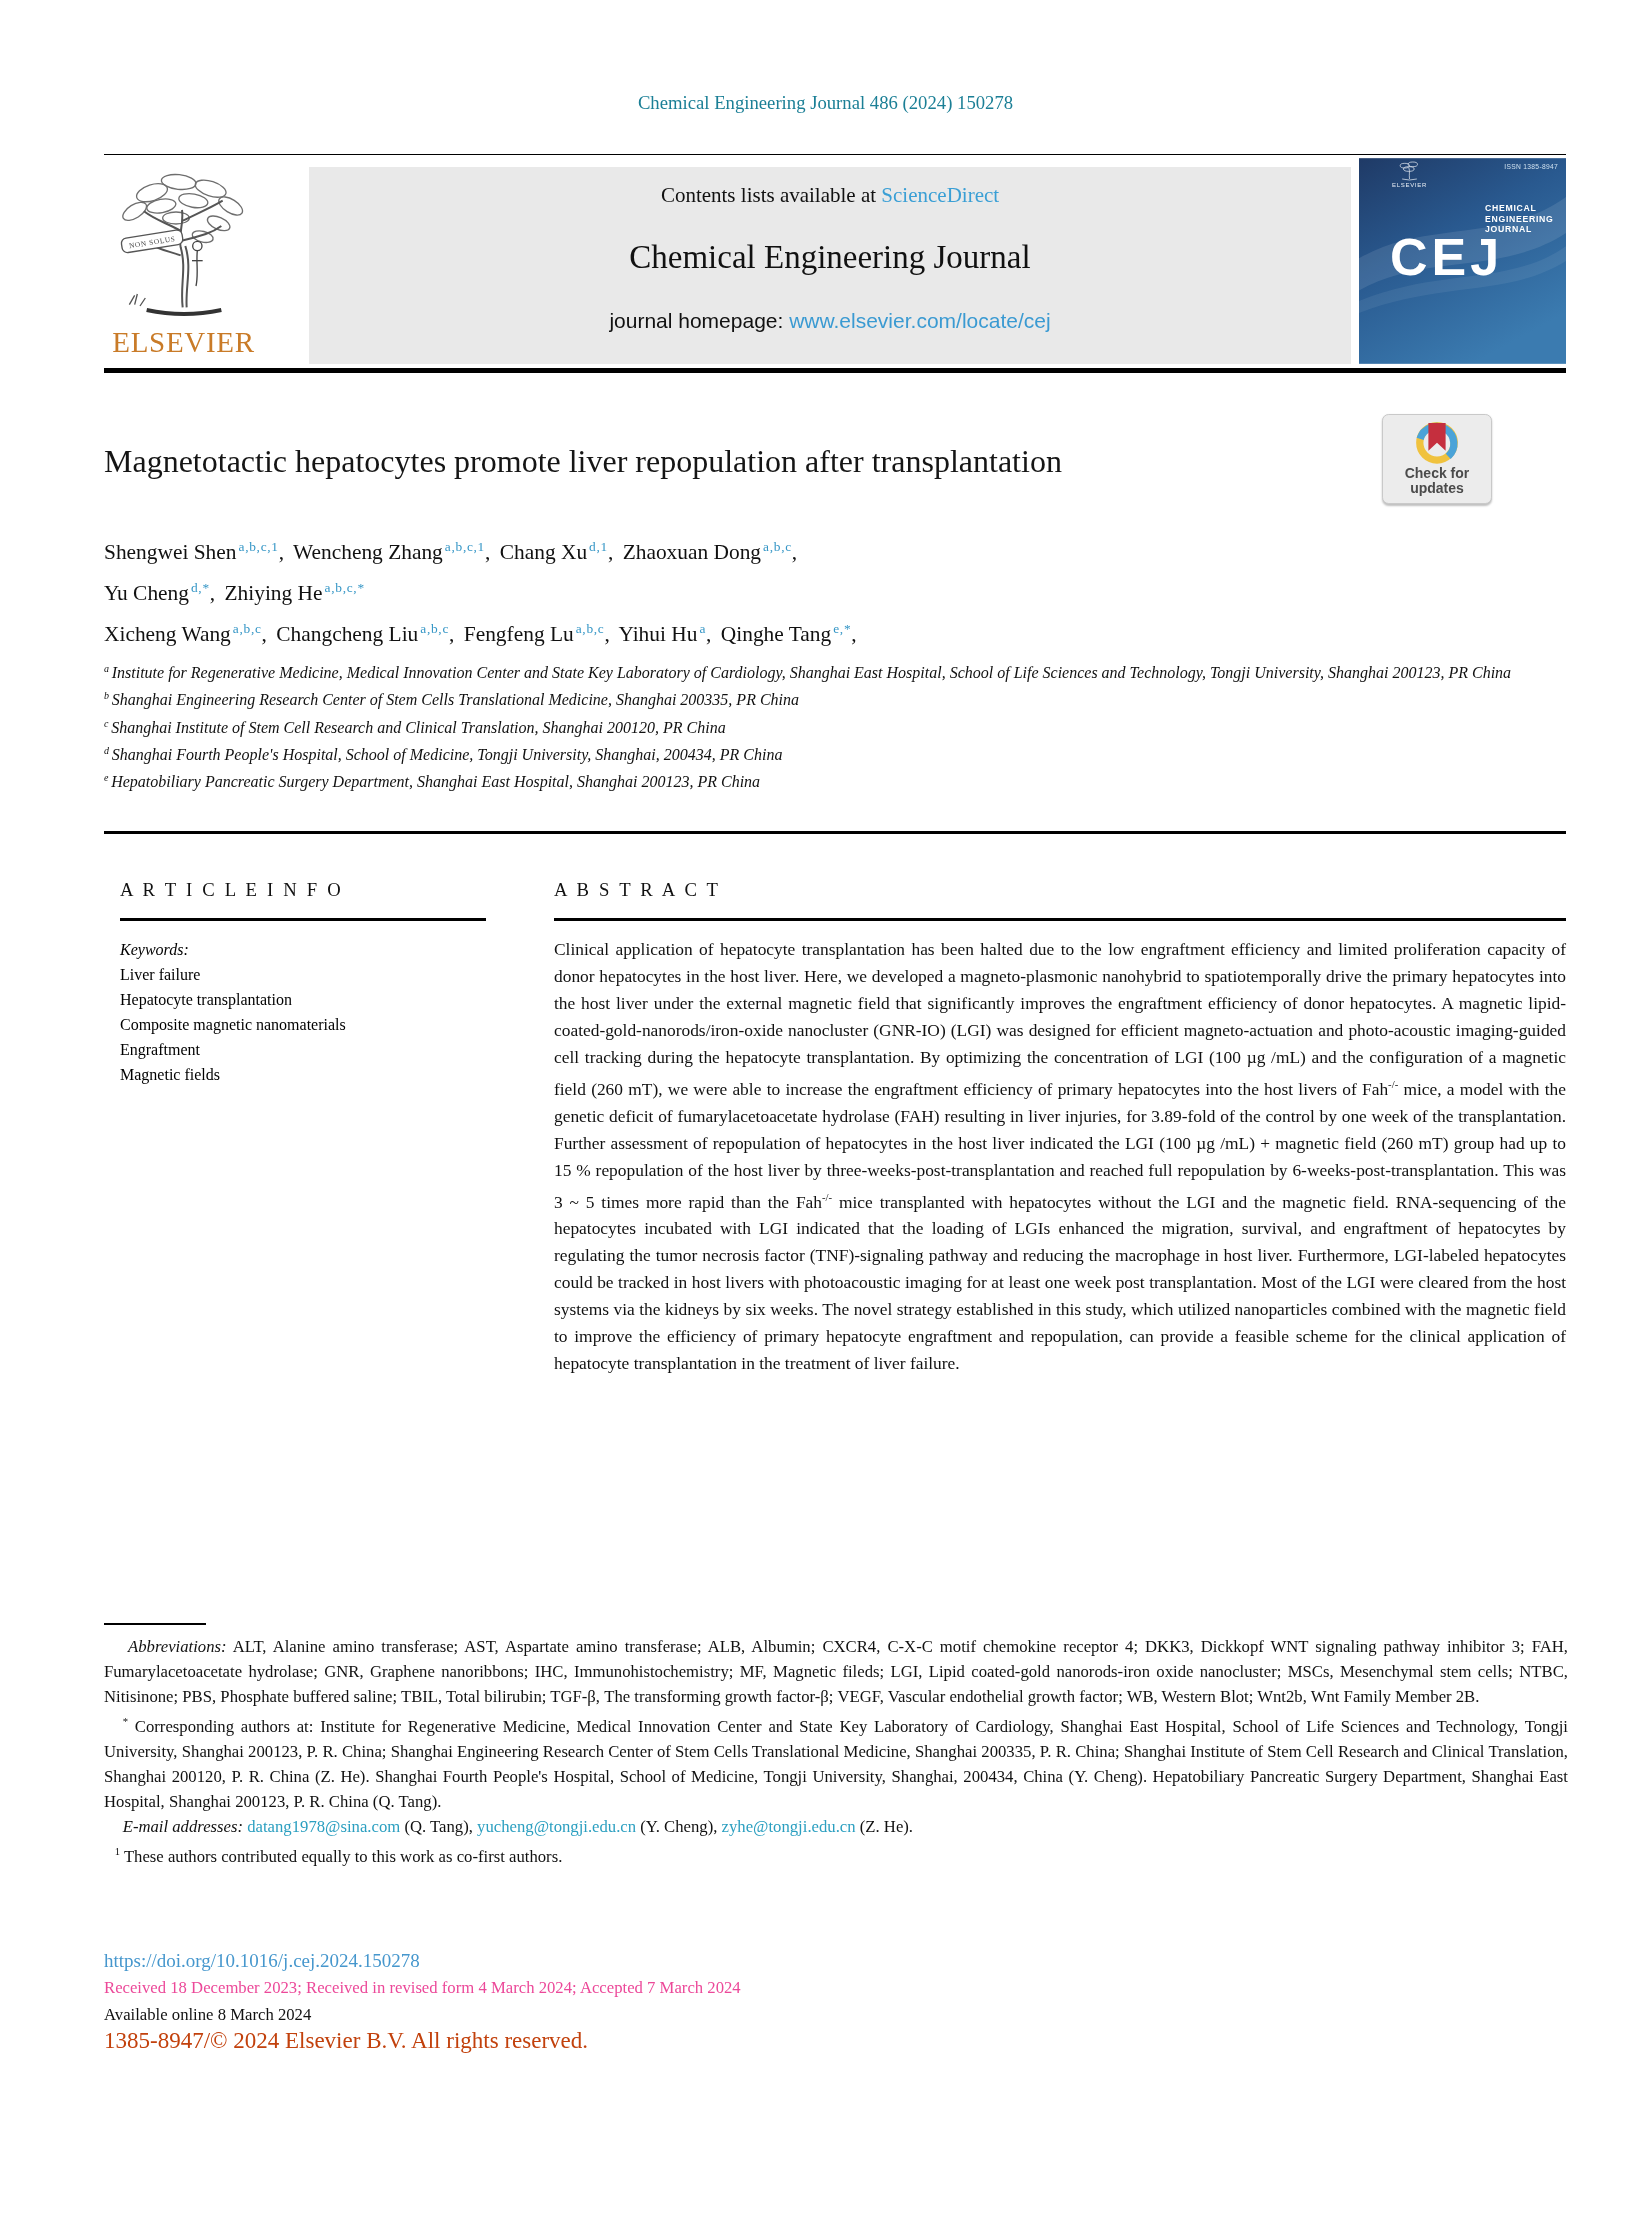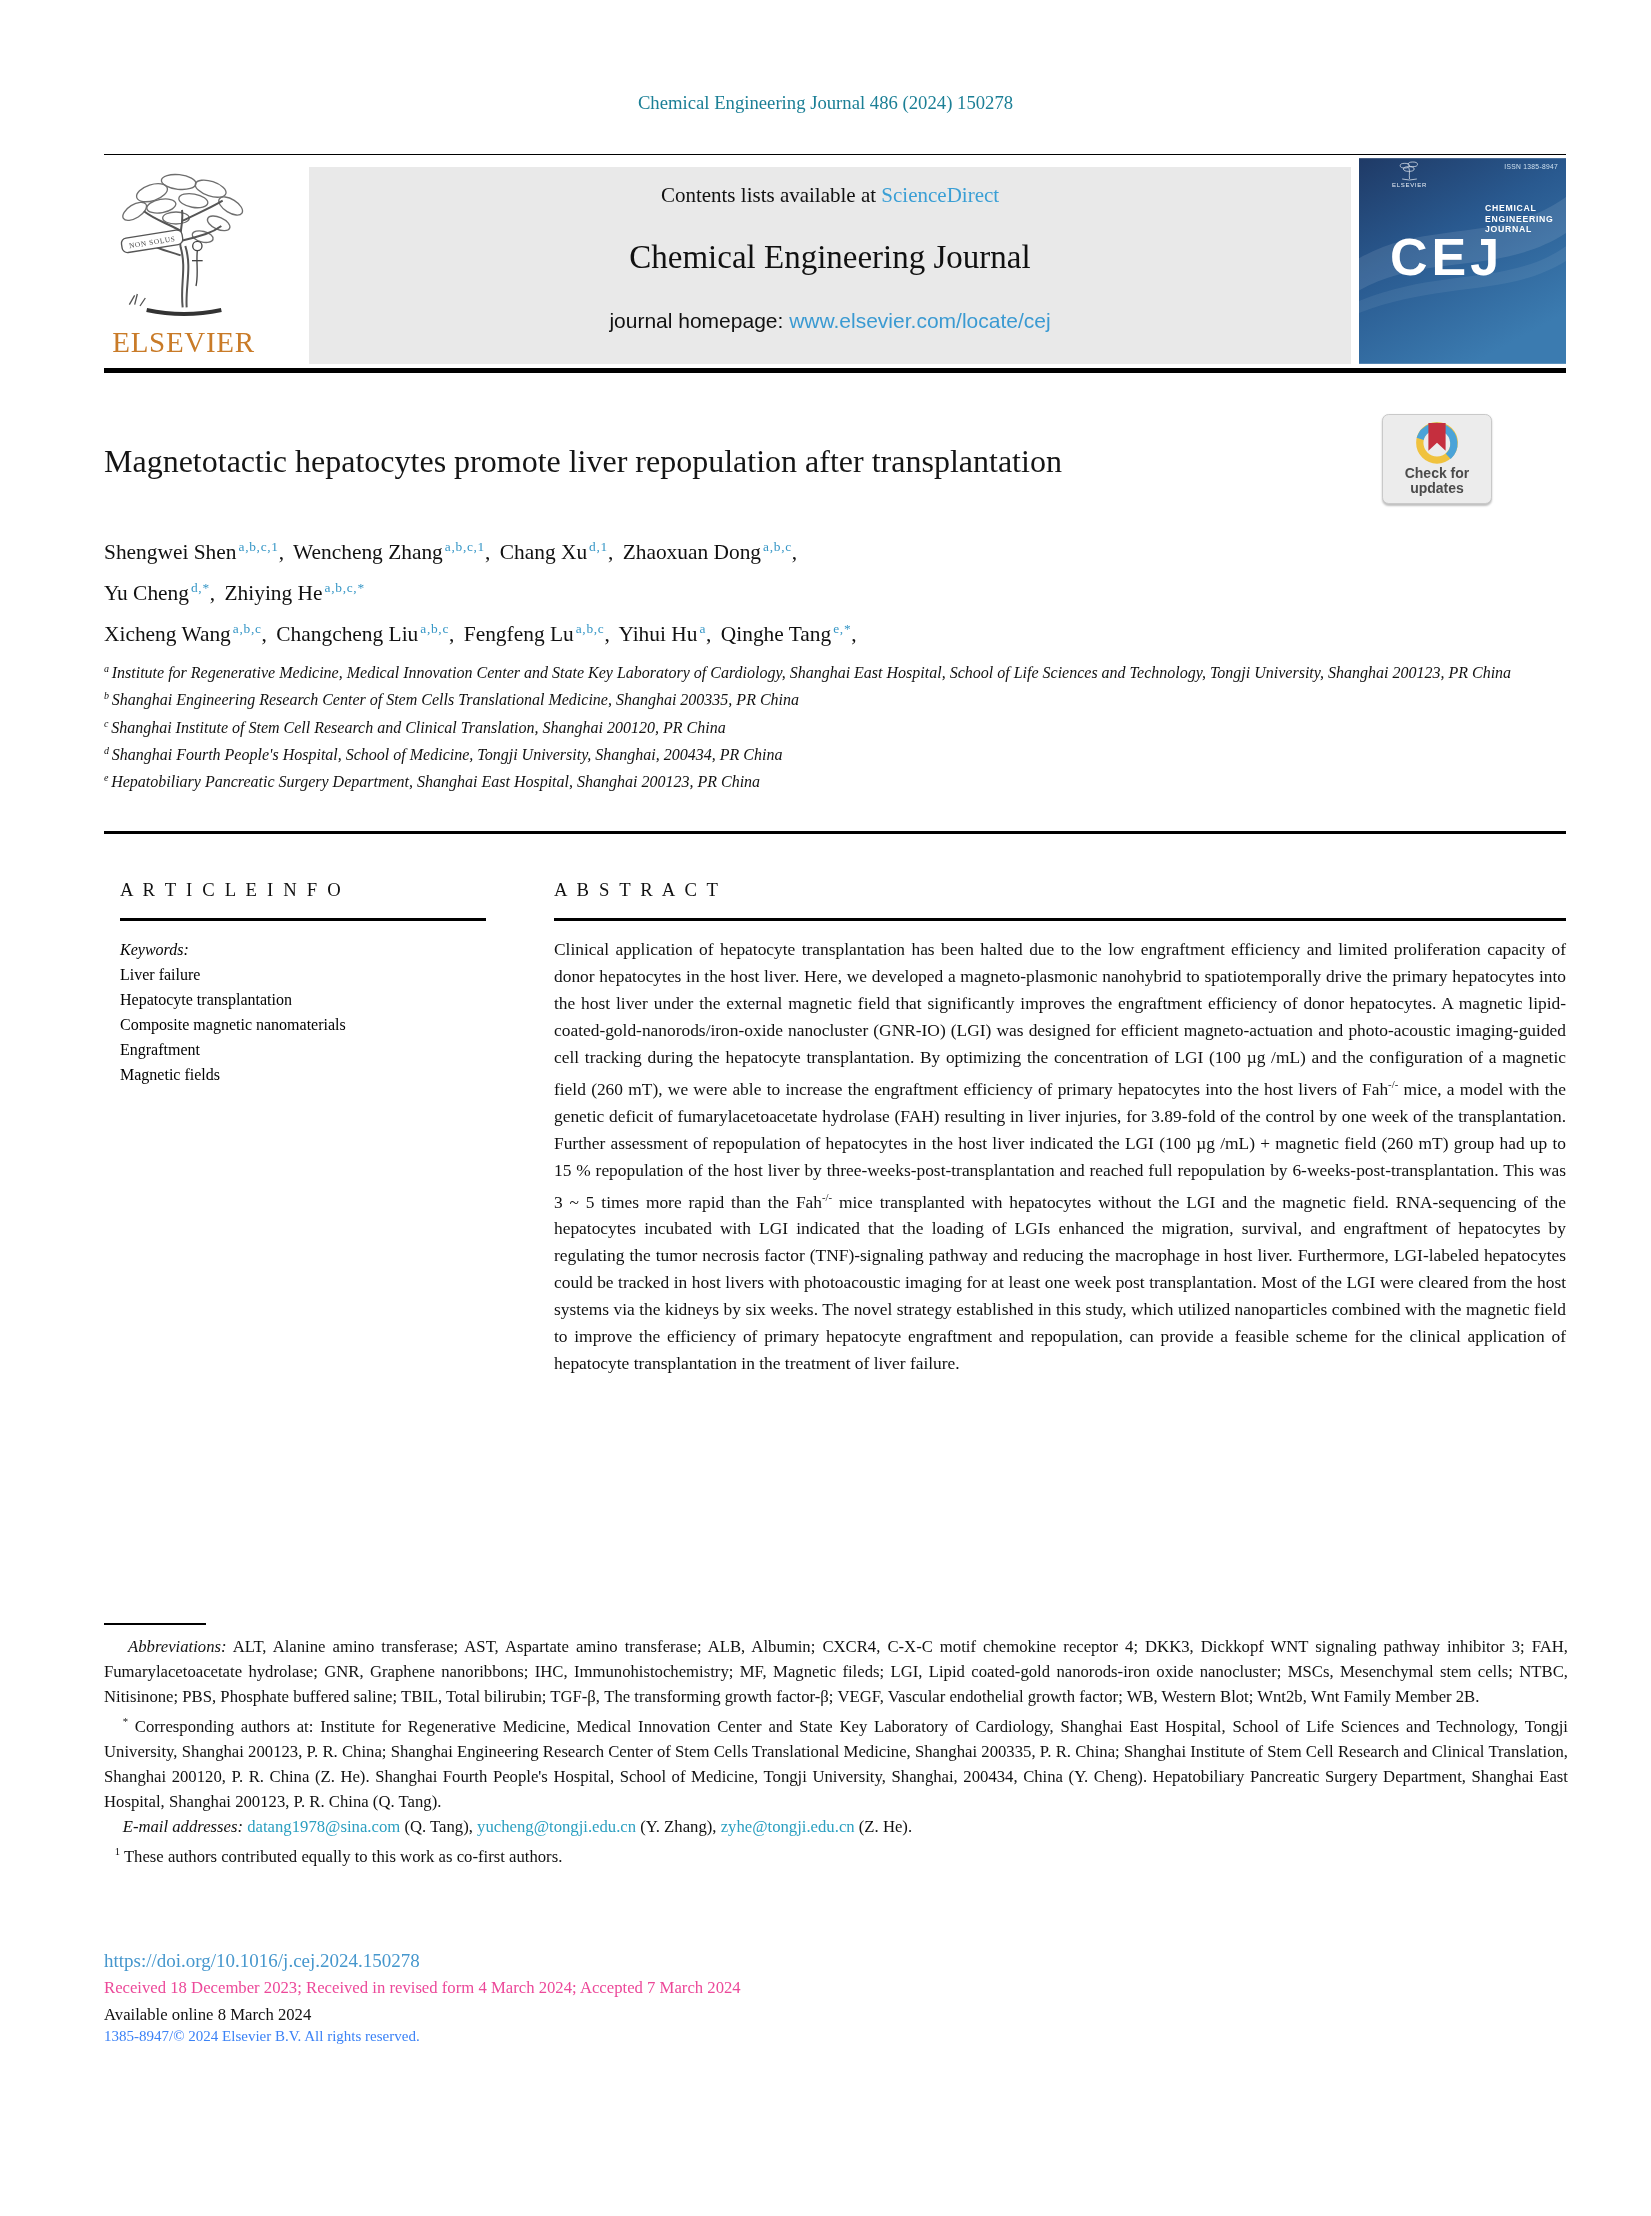--- a/index.html
+++ b/index.html
@@ -77,21 +77,21 @@
   .fn-corr   { text-indent:18.7px; }
   .fn-email  { text-indent:18.7px; }
   .fn-equal  { text-indent:10.7px; }
   .fn i { font-style:italic; }
   .fn sup { font-size:10.7px; }
   .fn-email a { color:#2b9fc0; }
 
   .doi       { position:absolute; top:1950px; left:104px; font-size:19px; color:#4697cd; display:block; }
   .received  { position:absolute; top:1978px; left:104px; font-size:16.7px; color:#ec4899; }
   .available { position:absolute; top:2005px; left:104px; font-size:16.7px; color:#111; }
-  .copyright { position:absolute; top:2028px; left:104px; font-size:15px; color:#3b82f6; }
+  .copyright { position:absolute; top:2028px; left:104px; font-size:23px; color:#c2410c; }
 </style>
 </head>
 <body>
 
 <div class="page">
 
   <div class="journal-ref">Chemical Engineering Journal 486 (2024) 150278</div>
   <div class="rule-top"></div>
 
   <div class="logo-block">
@@ -233,21 +233,21 @@
   <div class="col-right">
     <div class="col-head">A B S T R A C T</div>
     <div class="head-rule"></div>
     <p class="abstract-text"><span>Clinical application of hepatocyte transplantation has been halted due to the low engraftment efficiency and limited proliferation capacity of donor hepatocytes in the host liver. Here, we developed a magneto-plasmonic nanohybrid to spatiotemporally drive the primary hepatocytes into the host liver under the external magnetic field that significantly improves the engraftment efficiency of donor hepatocytes. A magnetic lipid-coated-gold-nanorods/iron-oxide nanocluster (GNR-IO) (LGI) was designed for efficient magneto-actuation and photo-acoustic imaging-guided cell tracking during the hepatocyte transplantation. By optimizing the concentration of LGI (100 µg /mL) and the configuration of a magnetic field (260 mT), we were able to increase the engraftment efficiency of primary hepatocytes into the host livers of Fah</span><sup class="abs-sup">-/-</sup><span> mice, a model with the genetic deficit of fumarylacetoacetate hydrolase (FAH) resulting in liver injuries, for 3.89-fold of the control by one week of the transplantation. Further assessment of repopulation of hepatocytes in the host liver indicated the LGI (100 µg /mL) + magnetic field (260 mT) group had up to 15 % repopulation of the host liver by three-weeks-post-transplantation and reached full repopulation by 6-weeks-post-transplantation. This was 3 ~ 5 times more rapid than the Fah</span><sup class="abs-sup">-/-</sup><span> mice transplanted with hepatocytes without the LGI and the magnetic field. RNA-sequencing of the hepatocytes incubated with LGI indicated that the loading of LGIs enhanced the migration, survival, and engraftment of hepatocytes by regulating the tumor necrosis factor (TNF)-signaling pathway and reducing the macrophage in host liver. Furthermore, LGI-labeled hepatocytes could be tracked in host livers with photoacoustic imaging for at least one week post transplantation. Most of the LGI were cleared from the host systems via the kidneys by six weeks. The novel strategy established in this study, which utilized nanoparticles combined with the magnetic field to improve the efficiency of primary hepatocyte engraftment and repopulation, can provide a feasible scheme for the clinical application of hepatocyte transplantation in the treatment of liver failure.</span></p>
   </div>
 
   <div class="footnotes">
     <div class="fn-rule"></div>
     <p class="fn fn-abbrev"><i>Abbreviations:</i><span> ALT, Alanine amino transferase; AST, Aspartate amino transferase; ALB, Albumin; CXCR4, C-X-C motif chemokine receptor 4; DKK3, Dickkopf WNT signaling pathway inhibitor 3; FAH, Fumarylacetoacetate hydrolase; GNR, Graphene nanoribbons; IHC, Immunohistochemistry; MF, Magnetic fileds; LGI, Lipid coated-gold nanorods-iron oxide nanocluster; MSCs, Mesenchymal stem cells; NTBC, Nitisinone; PBS, Phosphate buffered saline; TBIL, Total bilirubin; TGF-β, The transforming growth factor-β; VEGF, Vascular endothelial growth factor; WB, Western Blot; Wnt2b, Wnt Family Member 2B.</span></p>
     <p class="fn fn-corr"><sup>*</sup><span> Corresponding authors at: Institute for Regenerative Medicine, Medical Innovation Center and State Key Laboratory of Cardiology, Shanghai East Hospital, School of Life Sciences and Technology, Tongji University, Shanghai 200123, P. R. China; Shanghai Engineering Research Center of Stem Cells Translational Medicine, Shanghai 200335, P. R. China; Shanghai Institute of Stem Cell Research and Clinical Translation, Shanghai 200120, P. R. China (Z. He). Shanghai Fourth People's Hospital, School of Medicine, Tongji University, Shanghai, 200434, China (Y. Cheng). Hepatobiliary Pancreatic Surgery Department, Shanghai East Hospital, Shanghai 200123, P. R. China (Q. Tang).</span></p>
-    <p class="fn fn-email"><i>E-mail addresses:</i> <a href="#">datang1978@sina.com</a><span> (Q. Tang), </span><a href="#">yucheng@tongji.edu.cn</a><span> (Y. Zhang), </span><a href="#">zyhe@tongji.edu.cn</a><span> (Z. He).</span></p>
+    <p class="fn fn-email"><i>E-mail addresses:</i> <a href="#">datang1978@sina.com</a><span> (Q. Tang), </span><a href="#">yucheng@tongji.edu.cn</a><span> (Y. Cheng), </span><a href="#">zyhe@tongji.edu.cn</a><span> (Z. He).</span></p>
     <p class="fn fn-equal"><sup>1</sup><span> These authors contributed equally to this work as co-first authors.</span></p>
   </div>
 
   <a class="doi" href="#">https://doi.org/10.1016/j.cej.2024.150278</a>
   <div class="received">Received 18 December 2023; Received in revised form 4 March 2024; Accepted 7 March 2024</div>
   <div class="available">Available online 8 March 2024</div>
   <div class="copyright">1385-8947/© 2024 Elsevier B.V. All rights reserved.</div>
 
 </div>
 

